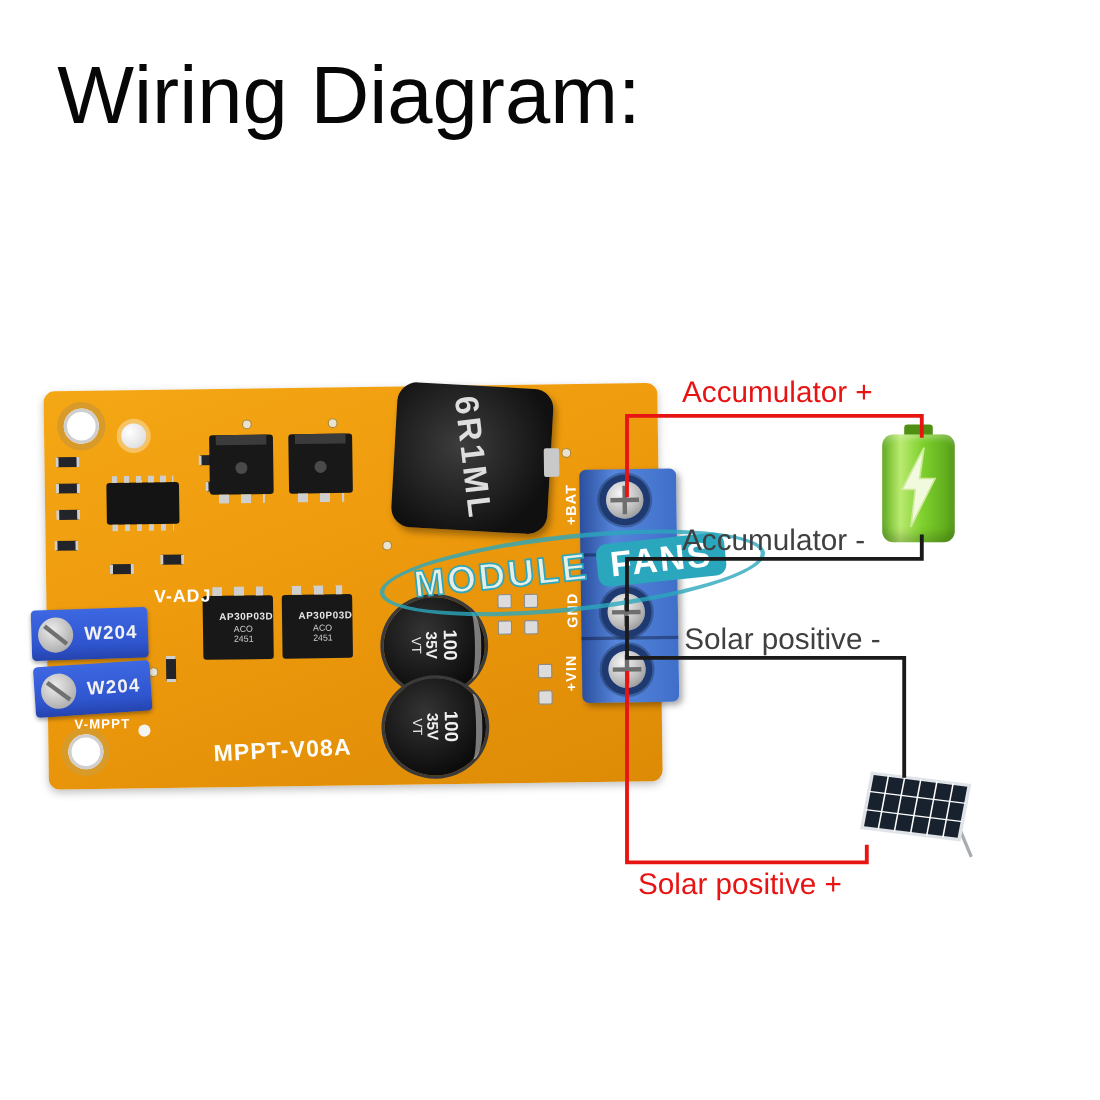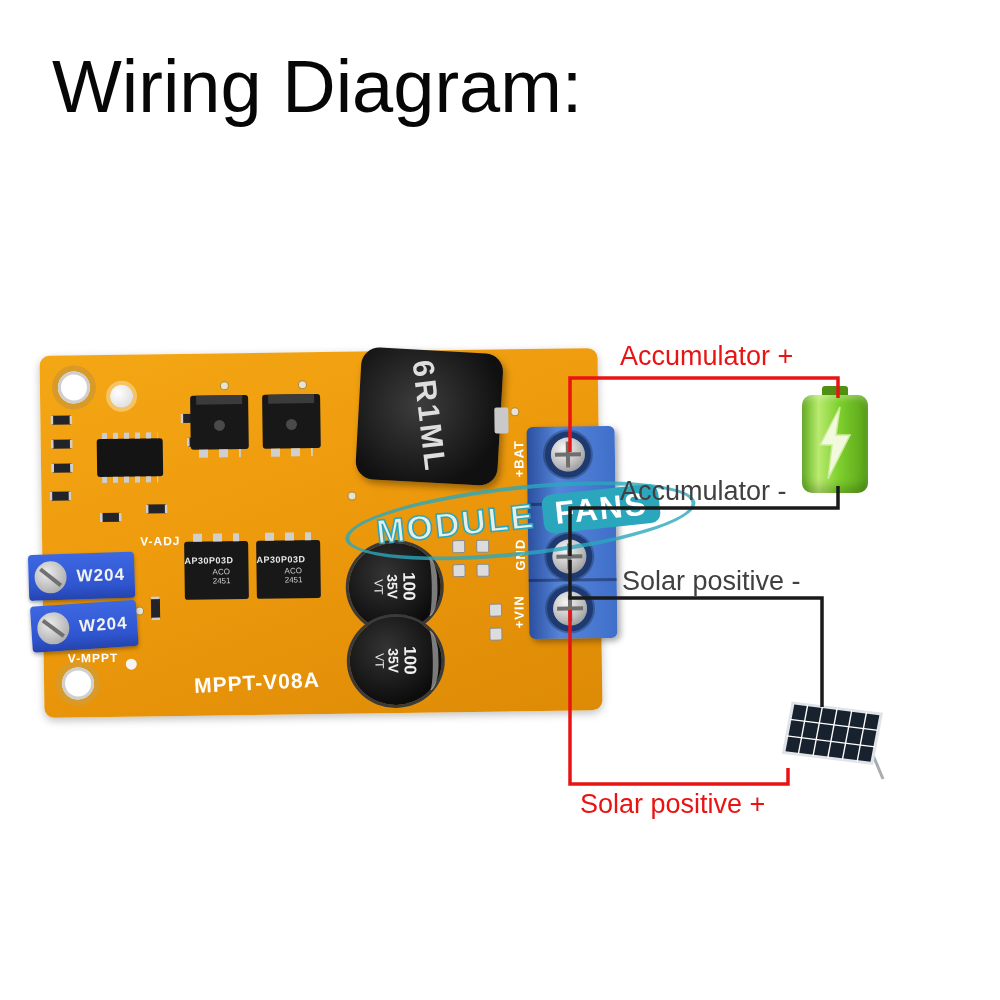--- a/index.html
+++ b/index.html
@@ -32,21 +32,21 @@
   .via{position:absolute;width:7px;height:7px;border-radius:50%;background:#e9e2d2;border:1px solid #a78937;}
   .pad{position:absolute;width:11px;height:11px;background:#dcdcdc;border:1px solid #8a8a8a;border-radius:2px;}
 
   .fet{position:absolute;width:58px;height:54px;background:#181818;border-radius:3px;}
   .fet::before{content:"";position:absolute;top:0;left:6px;right:6px;height:9px;background:#3b3b3b;}
   .fet::after{content:"";position:absolute;bottom:-8px;left:8px;right:8px;height:8px;
         background:repeating-linear-gradient(90deg,#cfcfcf 0 9px,transparent 9px 20px);}
   .fet-dot{position:absolute;left:50%;top:55%;width:11px;height:11px;border-radius:50%;
         background:#4a4a4a;transform:translate(-50%,-50%);}
   .fet-mid{position:absolute;width:64px;height:58px;background:#181818;border-radius:3px;
-        display:flex;flex-direction:column;align-items:flex-start;justify-content:center;gap:2px;}
+        display:flex;flex-direction:column;align-items:flex-end;justify-content:center;gap:2px;}
   .fet-mid::after{content:"";position:absolute;top:-8px;left:9px;right:9px;height:8px;
         background:repeating-linear-gradient(90deg,#cfcfcf 0 9px,transparent 9px 20px);}
   .fet-line1{font-size:9px;font-weight:bold;color:#e8e8e8;letter-spacing:0.5px;}
   .fet-line2{font-size:8px;color:#cfcfcf;margin-left:28px;}
 
   .inductor{position:absolute;left:318px;top:0px;width:142px;height:132px;border-radius:18px;
         background:radial-gradient(circle at 42% 42%,#3d3d3d,#101010 75%);
         transform:rotate(4deg);box-shadow:3px 4px 7px rgba(0,0,0,0.35);
         display:flex;align-items:center;justify-content:center;}
   .inductor-label{transform:rotate(80deg);font-size:30px;font-weight:bold;color:#dedede;letter-spacing:3px;}
@@ -77,21 +77,21 @@
        background:radial-gradient(circle at 38% 32%,#f6f6f6,#bcbcbc 55%,#7d7d7d);
        box-shadow:0 0 0 6px #1e3a70,0 0 0 8px rgba(0,0,0,0.25);}
   .screw::before{content:"";position:absolute;left:50%;top:50%;width:4px;height:26px;background:#6e6e6e;
        transform:translate(-50%,-50%);}
   .screw::after{content:"";position:absolute;left:50%;top:50%;width:26px;height:4px;background:#6e6e6e;
        transform:translate(-50%,-50%);}
 
   .vlabel{position:absolute;width:60px;text-align:center;color:#ffffff;font-size:13px;font-weight:bold;
        letter-spacing:1px;transform:rotate(-90deg);}
   .silk{position:absolute;color:#ffffff;font-weight:bold;}
-  .silk-vadj{left:98px;top:180px;font-size:12px;letter-spacing:1px;}
+  .silk-vadj{left:98px;top:180px;font-size:16px;letter-spacing:1px;}
   .silk-vmppt{left:24px;top:296px;font-size:12px;letter-spacing:1px;}
   .silk-model{left:150px;top:318px;font-size:21px;letter-spacing:1px;transform:rotate(-2deg);color:#fdfdfb;}
 
   
   .watermark{position:absolute;left:352px;top:482px;width:332px;height:70px;transform:rotate(-6deg);
        z-index:5;display:flex;align-items:center;justify-content:center;}
   .wm-ellipse{position:absolute;left:-8px;top:4px;width:344px;height:62px;border:4px solid rgba(42,167,189,0.8);
        border-radius:50%;}
   .wm-module{font-size:34px;font-weight:bold;letter-spacing:2px;color:rgba(255,255,255,0.82);
        -webkit-text-stroke:1.5px var(--watermark-teal,#2aa7bd);

